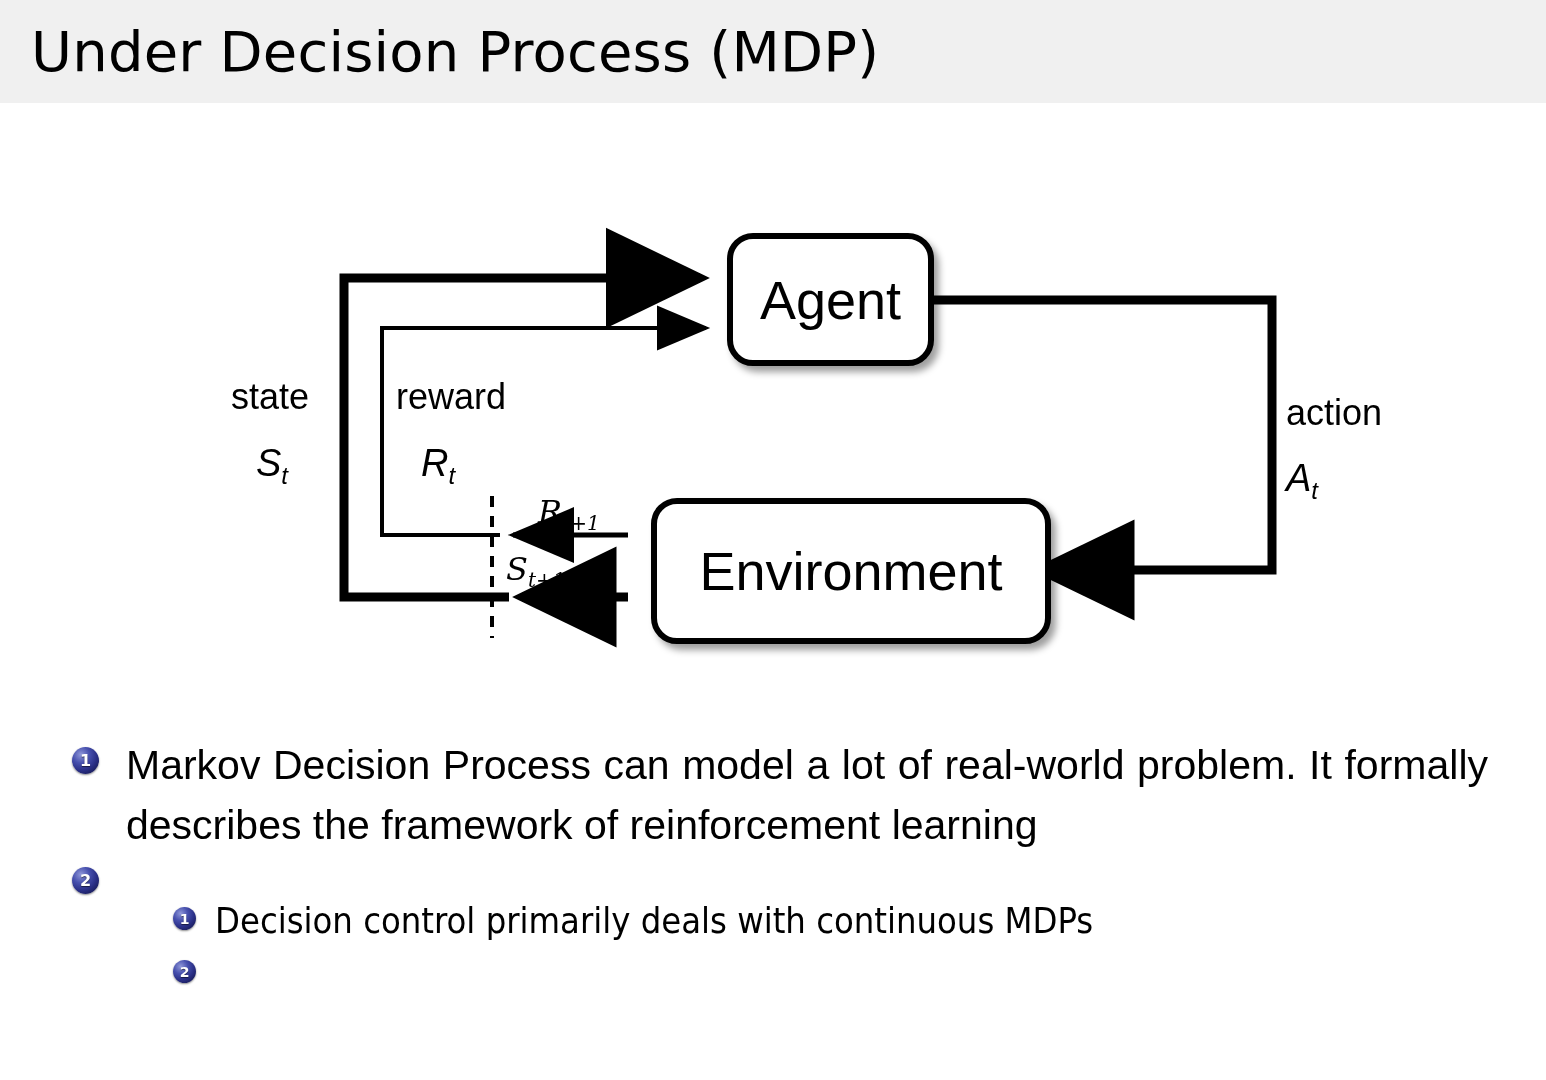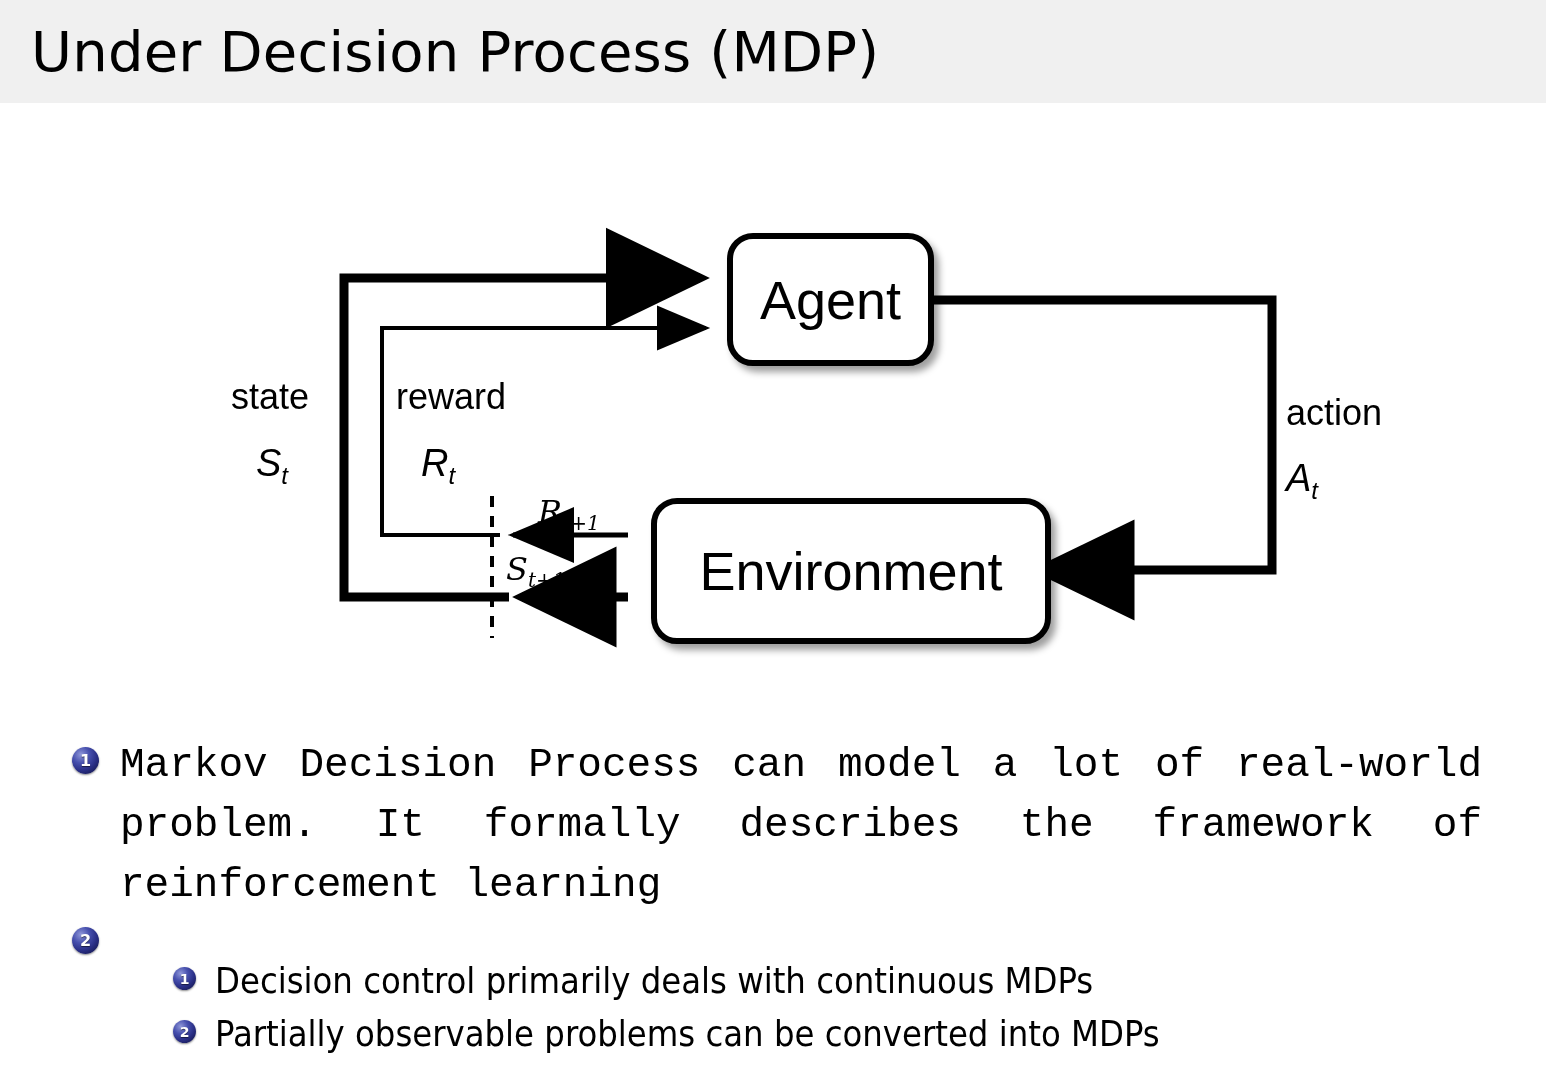--- a/index.html
+++ b/index.html
@@ -155,22 +155,22 @@
     text-shadow: 0 1px 1px rgba(0,0,0,0.55);
   }
   .level1 .badge {
     width: 27px;
     height: 27px;
     font-size: 16px;
     margin-top: 12px;
     margin-left: 72px;
   }
   .level1 .bullet-text {
-    margin-left: 21px;
-    font-family: Liberation Mono, monospace;
+    margin-left: 27px;
+    font-family: Liberation Sans, sans-serif;
     font-size: 41px;
     line-height: 60px;
     width: 1362px;
     text-align: justify;
     font-stretch: condensed;
   }
   .level2 .badge {
     width: 23px;
     height: 23px;
     font-size: 14px;
@@ -261,16 +261,15 @@
     <div class="badge">2</div>
   </div>
 
   <div class="bullet-row level2">
     <div class="badge">1</div>
     <div class="bullet-text">Decision control primarily deals with continuous MDPs</div>
   </div>
 
   <div class="bullet-row level2">
     <div class="badge">2</div>
-    <div class="bullet-text">Partially observable problems can be converted into MDPs</div>
   </div>
 
 </div>
 
 </body></html>

